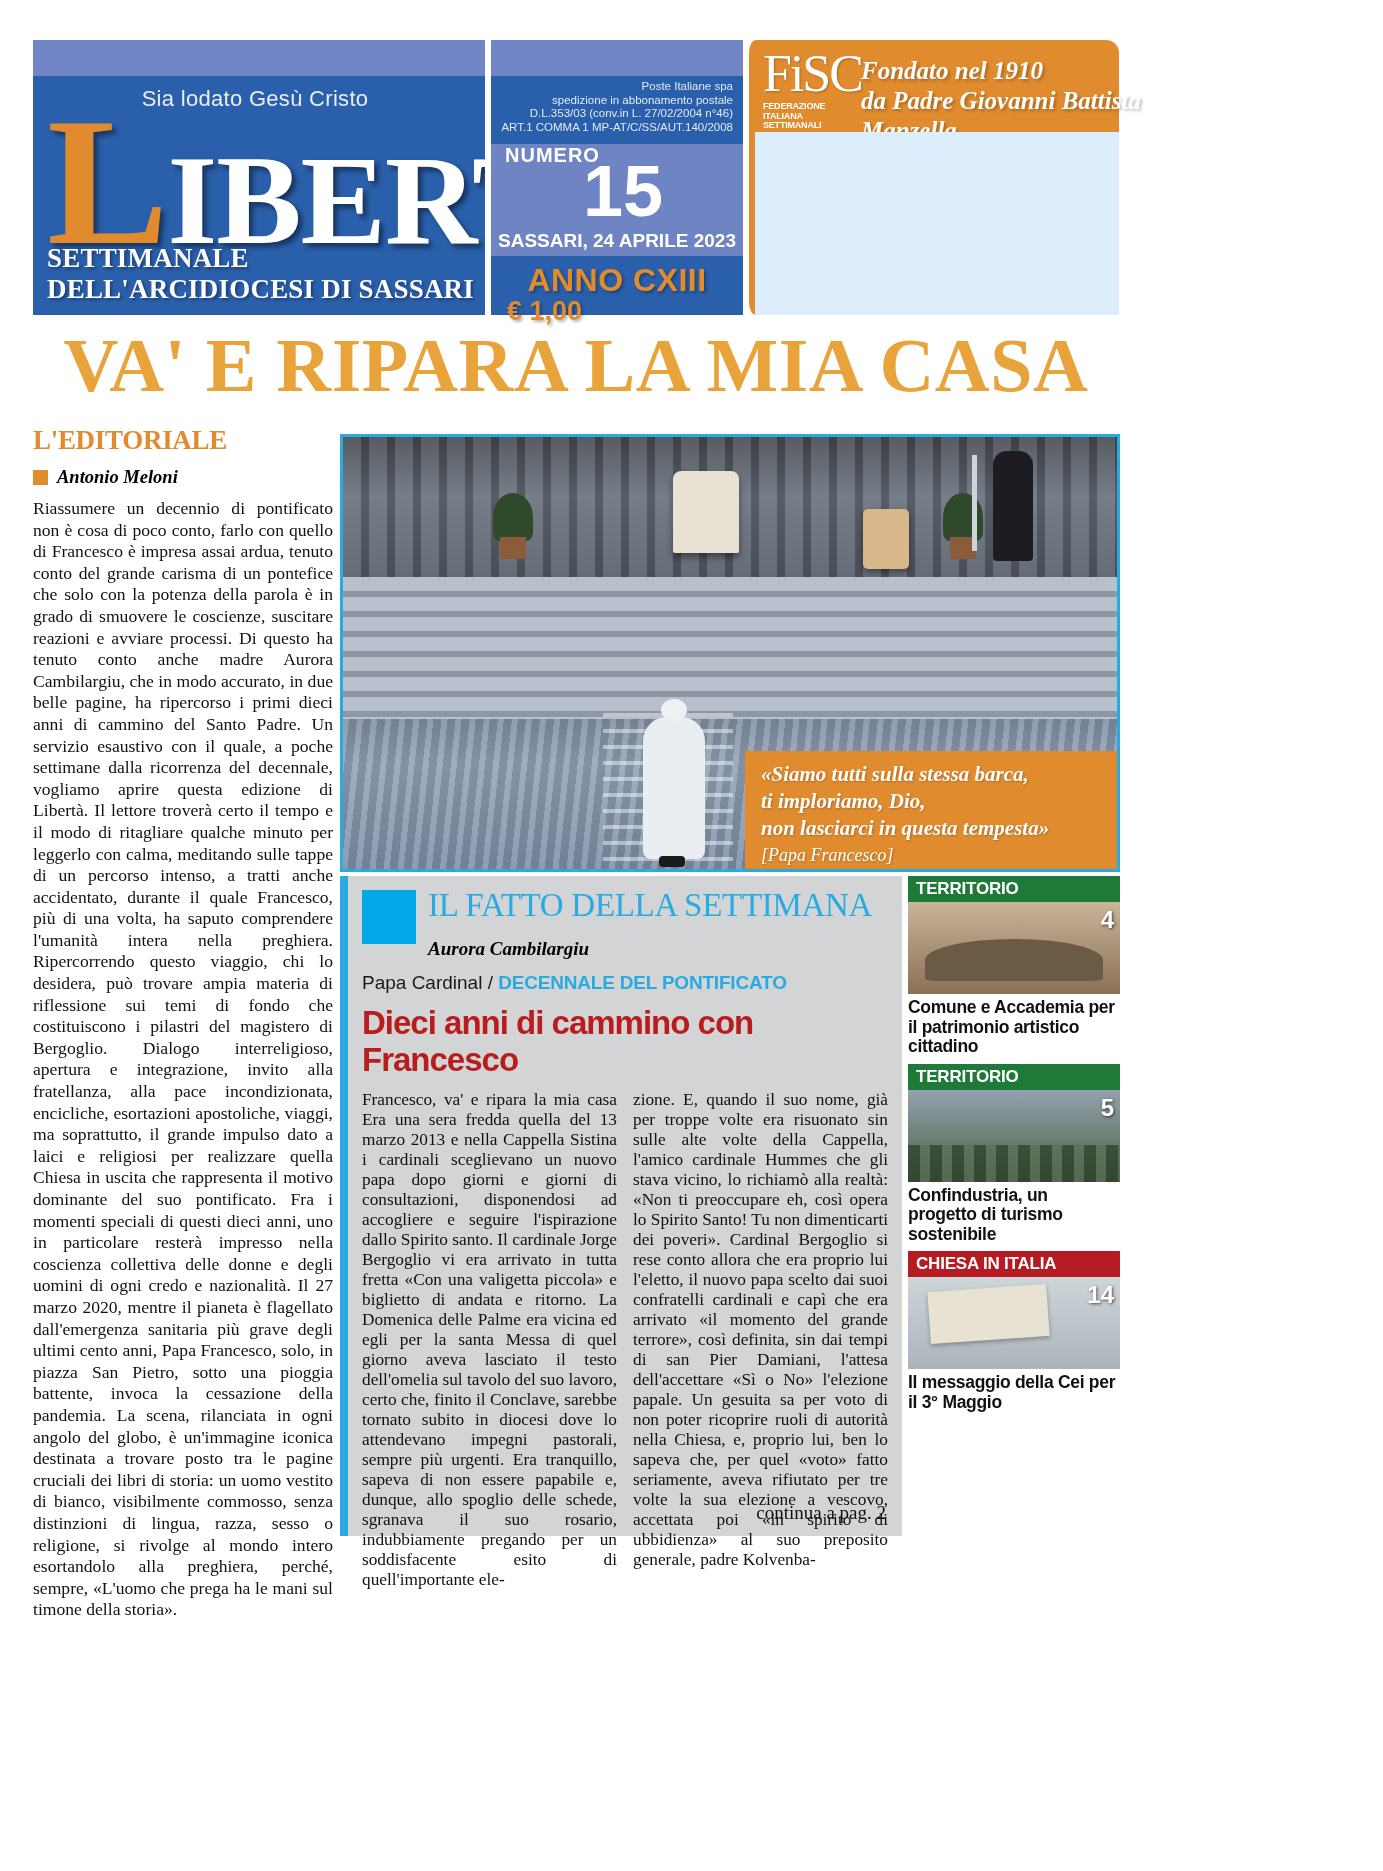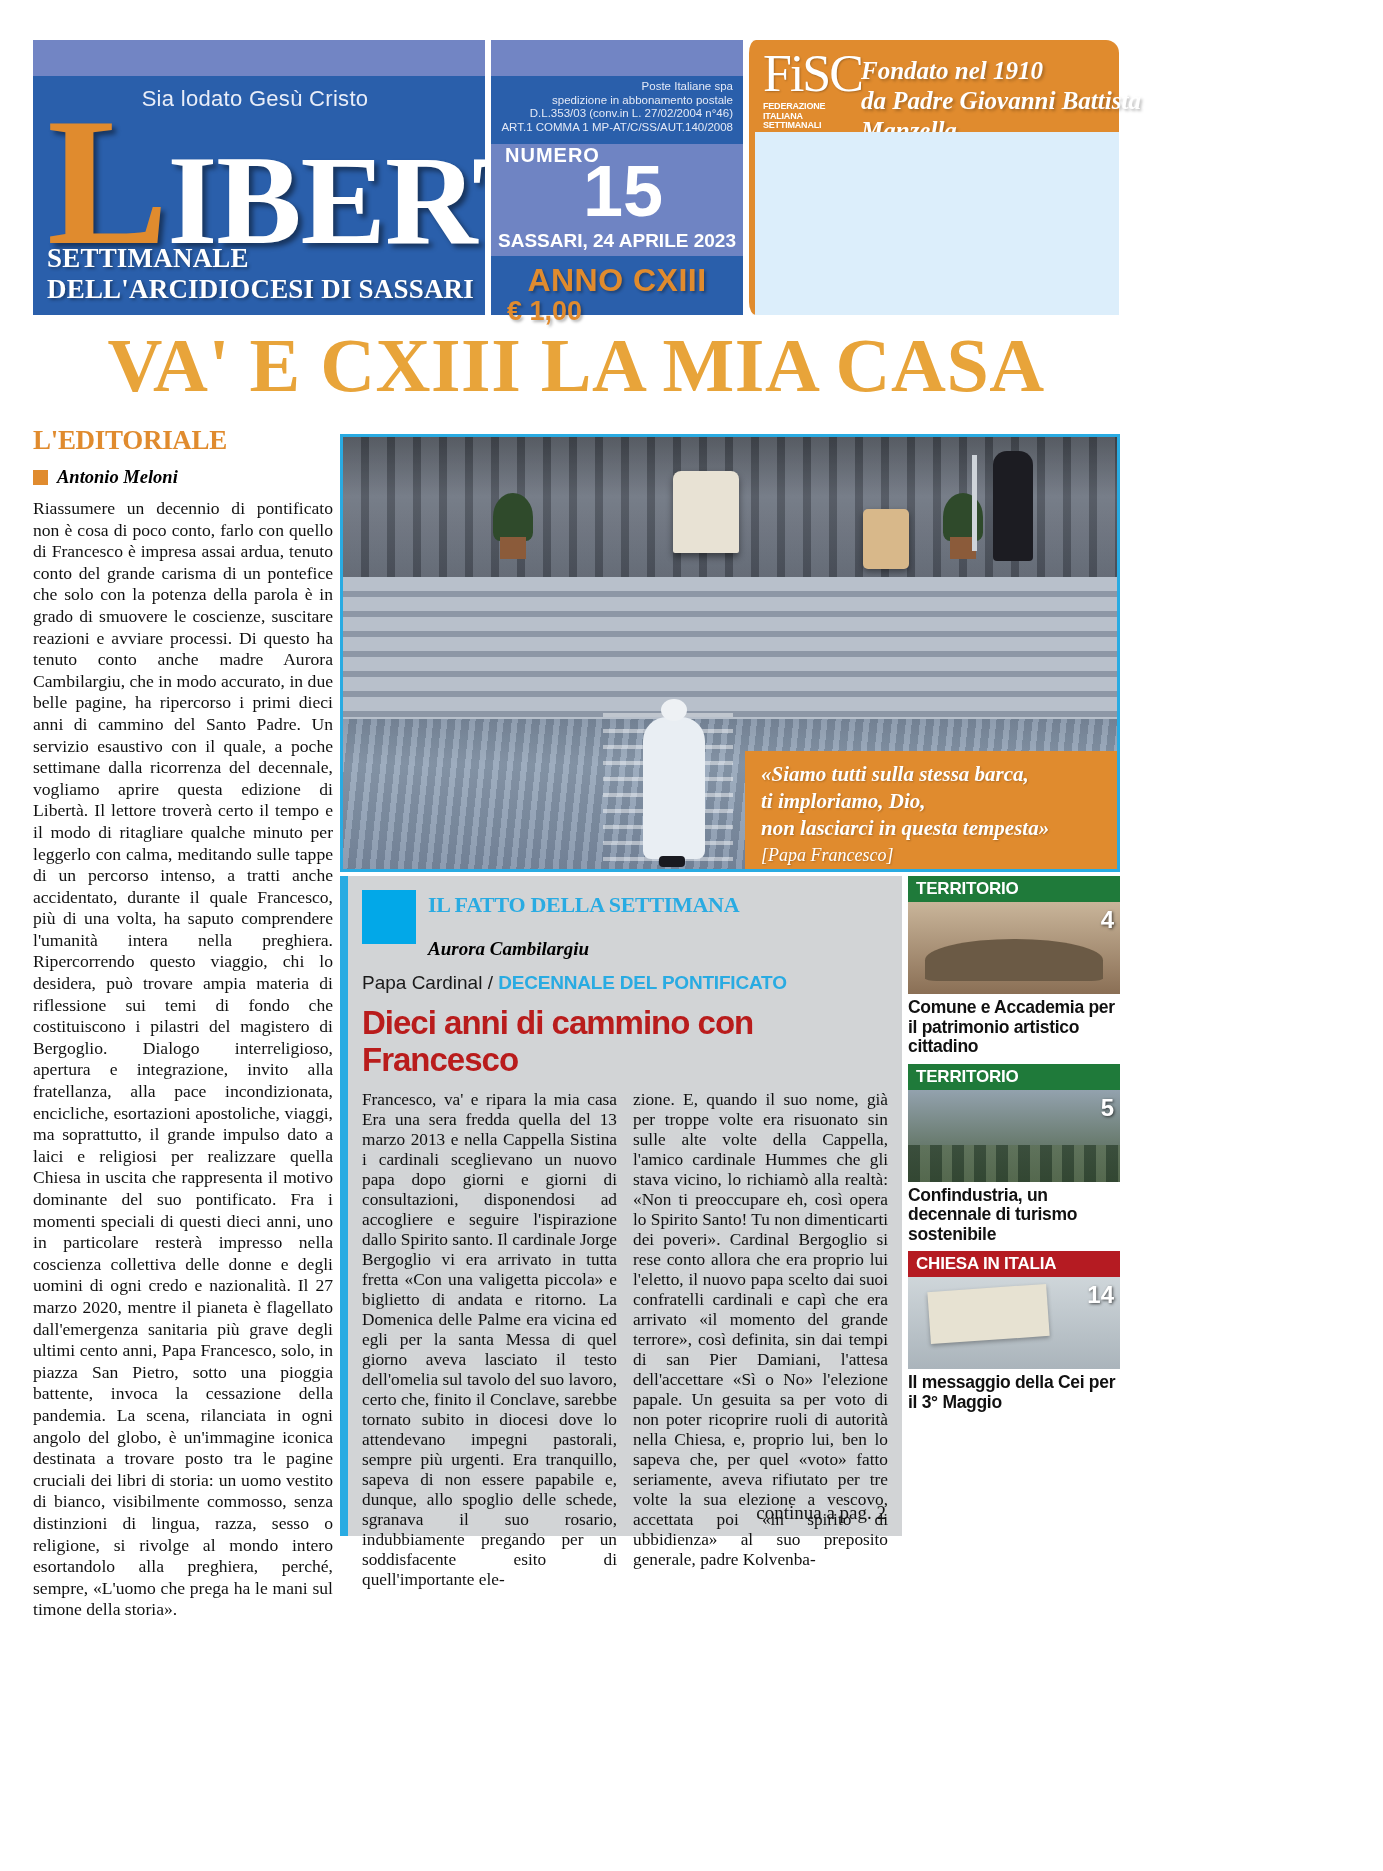--- a/index.html
+++ b/index.html
@@ -167,21 +167,21 @@
   }
 
   
   .fatto {
     position: absolute; left: 340px; top: 876px; width: 562px; height: 660px;
     background: #d2d4d6; border-left: 8px solid #29abe2; padding: 12px 14px 10px 14px;
   }
   .fatto-head { display:flex; align-items:flex-start; gap:12px; }
   .fatto-sq { width: 54px; height: 54px; background: #02a8e8; flex:none; margin-top:2px; }
   .fatto-title {
-    color:#29abe2; font-weight:bold; font-size: 22px; line-height:34px;
+    color:#29abe2; font-weight:normal; font-size: 33px; line-height:34px;
     font-family:"Liberation Serif", serif; letter-spacing:-.3px;
   }
   .fatto-author { font-style:italic; font-weight:bold; font-size:19px; margin-top:16px; }
   .fatto-kicker { margin-top: 12px; font-family:"Liberation Sans", sans-serif; font-size:19px; }
   .fatto-kicker .k1 { color:#1a1a1a; }
   .fatto-kicker .k2 { color:#29abe2; font-weight:bold; letter-spacing:-.2px; }
   .fatto-hl {
     margin-top: 10px; font-family:"Liberation Sans", sans-serif; font-weight:bold;
     font-size: 33px; line-height:37px; color:#b91c1c; letter-spacing:-1px;
   }
@@ -264,21 +264,21 @@
         <div class="fisc-cap">FEDERAZIONE ITALIANA SETTIMANALI CATTOLICI</div>
       </div>
       <div class="founded">
         <div>Fondato nel 1910</div>
         <div>da Padre Giovanni Battista Manzella</div>
       </div>
       <div class="ad-slot"></div>
     </div>
   </div>
 
-  <div class="banner">VA' E CXIII LA MIA CASA</div>
+  <div class="banner">VA' E RIPARA LA MIA CASA</div>
 
   <div class="editorial">
     <div class="ed-kicker">L'EDITORIALE</div>
     <div class="ed-byline">
       <span class="ed-square"></span>
       <span class="ed-author">Antonio Meloni</span>
     </div>
     <div class="ed-body">Riassumere un decennio di pontificato non è cosa di poco conto, farlo con quello di Francesco è impresa assai ardua, tenuto conto del grande carisma di un pontefice che solo con la potenza della parola è in grado di smuovere le coscienze, suscitare reazioni e avviare processi. Di questo ha tenuto conto anche madre Aurora Cambilargiu, che in modo accurato, in due belle pagine, ha ripercorso i primi dieci anni di cammino del Santo Padre. Un servizio esaustivo con il quale, a poche settimane dalla ricorrenza del decennale, vogliamo aprire questa edizione di Libertà. Il lettore troverà certo il tempo e il modo di ritagliare qualche minuto per leggerlo con calma, meditando sulle tappe di un percorso intenso, a tratti anche accidentato, durante il quale Francesco, più di una volta, ha saputo comprendere l'umanità intera nella preghiera. Ripercorrendo questo viaggio, chi lo desidera, può trovare ampia materia di riflessione sui temi di fondo che costituiscono i pilastri del magistero di Bergoglio. Dialogo interreligioso, apertura e integrazione, invito alla fratellanza, alla pace incondizionata, encicliche, esortazioni apostoliche, viaggi, ma soprattutto, il grande impulso dato a laici e religiosi per realizzare quella Chiesa in uscita che rappresenta il motivo dominante del suo pontificato. Fra i momenti speciali di questi dieci anni, uno in particolare resterà impresso nella coscienza collettiva delle donne e degli uomini di ogni credo e nazionalità. Il 27 marzo 2020, mentre il pianeta è flagellato dall'emergenza sanitaria più grave degli ultimi cento anni, Papa Francesco, solo, in piazza San Pietro, sotto una pioggia battente, invoca la cessazione della pandemia. La scena, rilanciata in ogni angolo del globo, è un'immagine iconica destinata a trovare posto tra le pagine cruciali dei libri di storia: un uomo vestito di bianco, visibilmente commosso, senza distinzioni di lingua, razza, sesso o religione, si rivolge al mondo intero esortandolo alla preghiera, perché, sempre, «L'uomo che prega ha le mani sul timone della storia».</div>
   </div>
 
@@ -334,21 +334,21 @@
         <span class="sb-pagenum">4</span>
       </div>
       <div class="sb-title">Comune e Accademia per il patrimonio artistico cittadino</div>
     </div>
 
     <div class="sb-box">
       <div class="sb-label sb-green">TERRITORIO</div>
       <div class="sb-photo ph2">
         <span class="sb-pagenum">5</span>
       </div>
-      <div class="sb-title">Confindustria, un decennale di turismo sostenibile</div>
+      <div class="sb-title">Confindustria, un progetto di turismo sostenibile</div>
     </div>
 
 
     <div class="sb-box">
       <div class="sb-label sb-darkred">CHIESA IN ITALIA</div>
       <div class="sb-photo ph4">
         <span class="sb-pagenum">14</span>
       </div>
       <div class="sb-title">Il messaggio della Cei per il 3° Maggio</div>
     </div>

